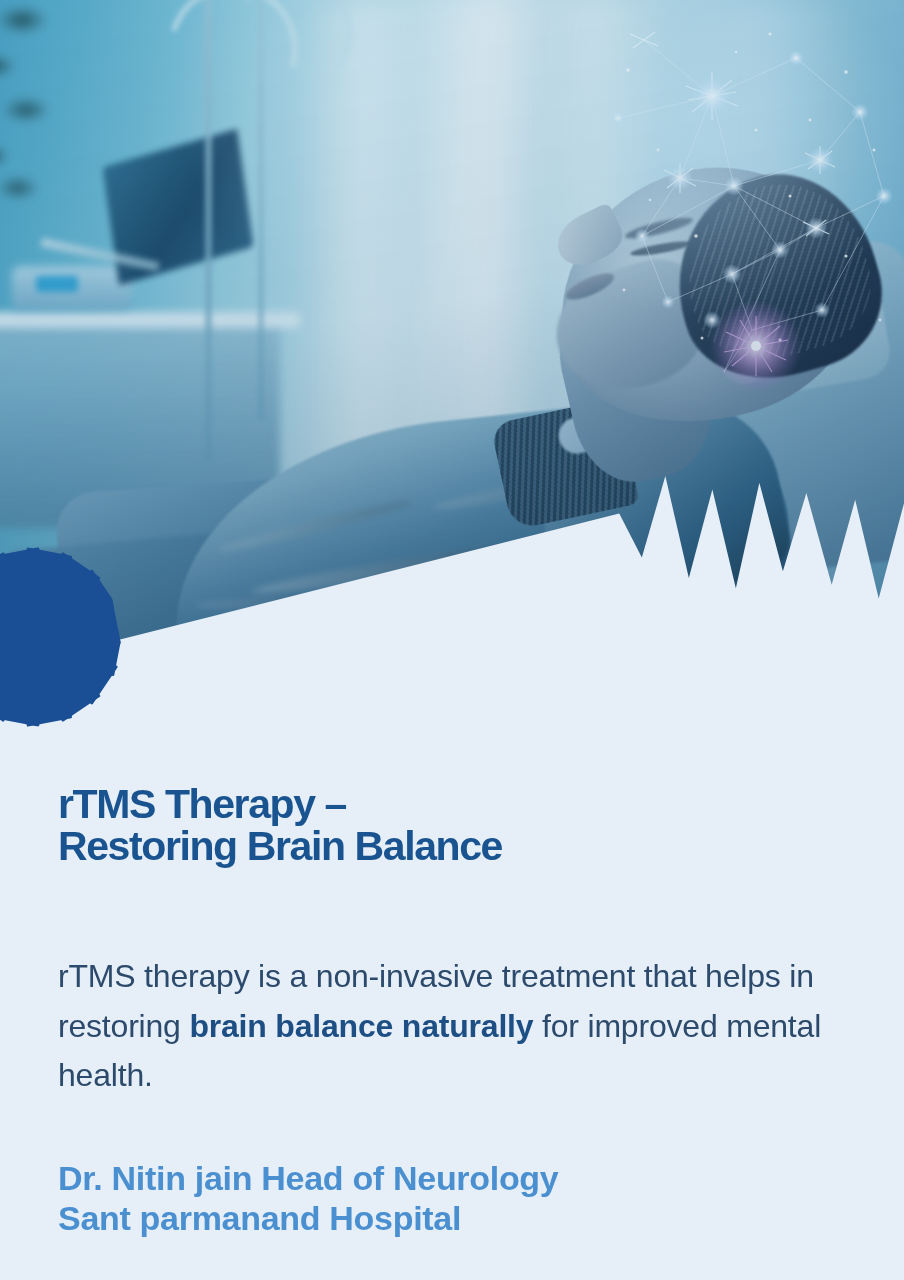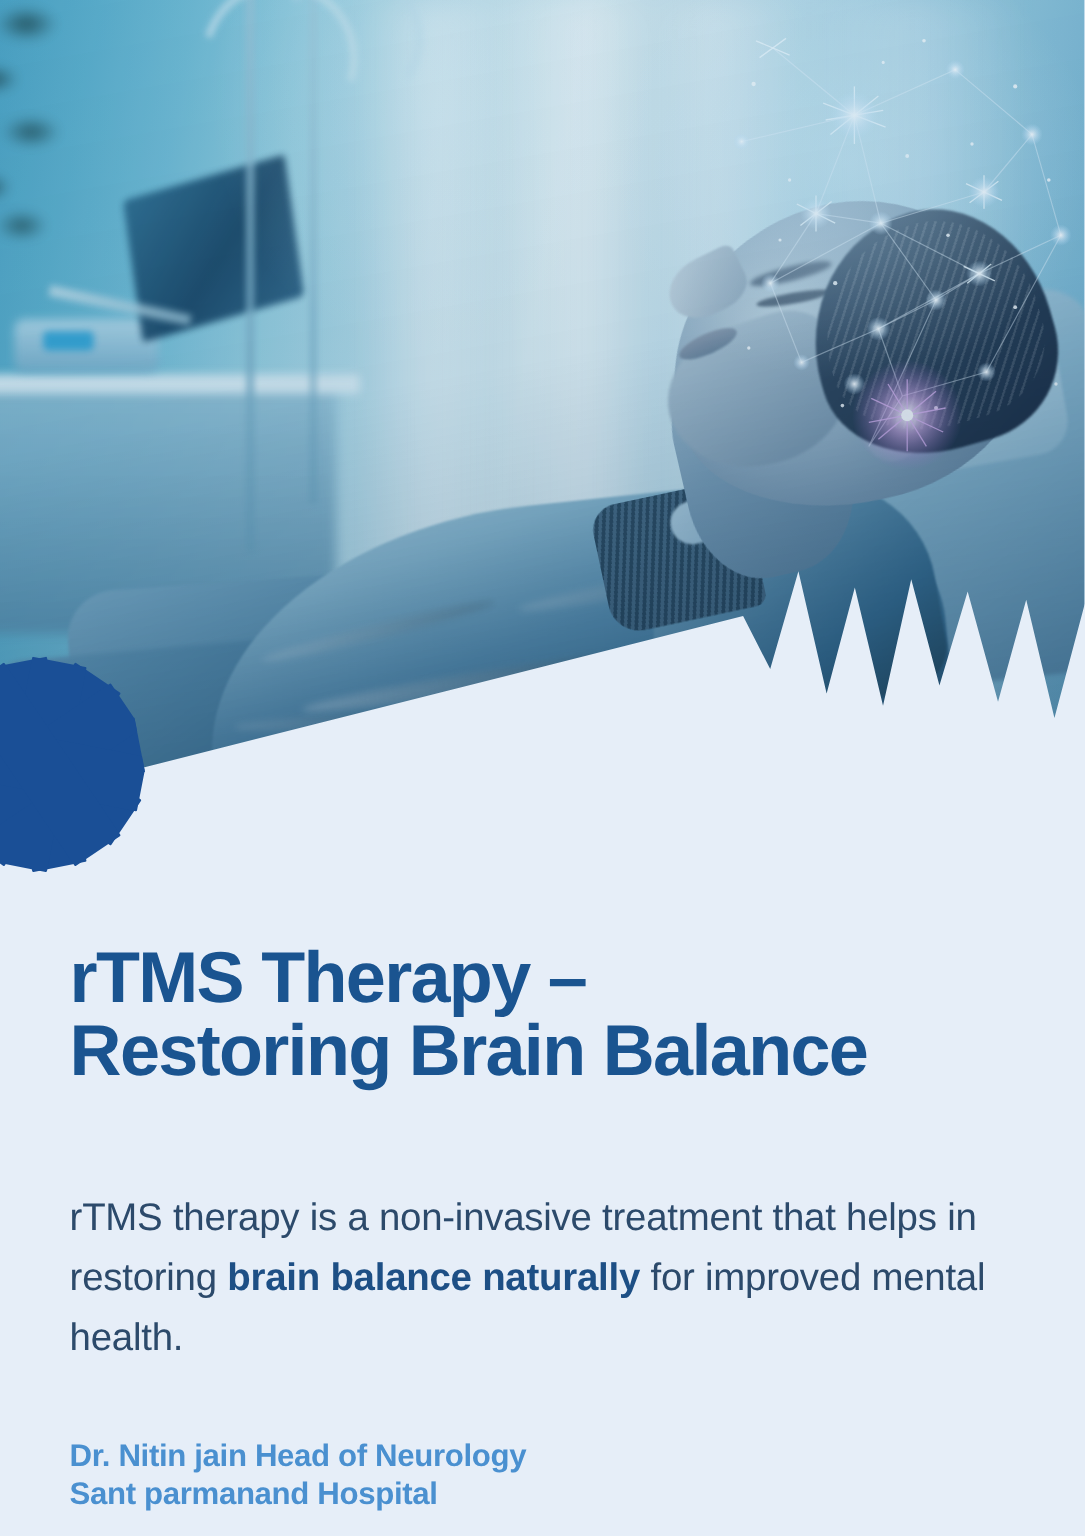--- a/index.html
+++ b/index.html
@@ -389,21 +389,21 @@
   
   .content {
     position:absolute;
     left:0; top:700px;
     width:904px;
   }
 
   .headline {
     margin-left:58px;
     color:#1a5490;
-    font-size:60px;
+    font-size:41px;
     font-weight:700;
     line-height:1.02;
     letter-spacing:-1.4px;
     white-space:pre-line;
     padding-top:84px;
   }
 
   .body-copy {
     margin-left:58px;
     margin-top:84px;
@@ -413,21 +413,21 @@
     font-weight:400;
     line-height:1.56;
     letter-spacing:-.2px;
   }
   .body-copy b { font-weight:700; color:#1d4f85; }
 
   .attribution {
     margin-left:58px;
     margin-top:58px;
     color:#4a90d0;
-    font-size:26px;
+    font-size:34px;
     font-weight:700;
     line-height:1.17;
     letter-spacing:-.3px;
     white-space:pre-line;
   }
 </style>
 </head>
 <body>
 
 <div id="poster">

